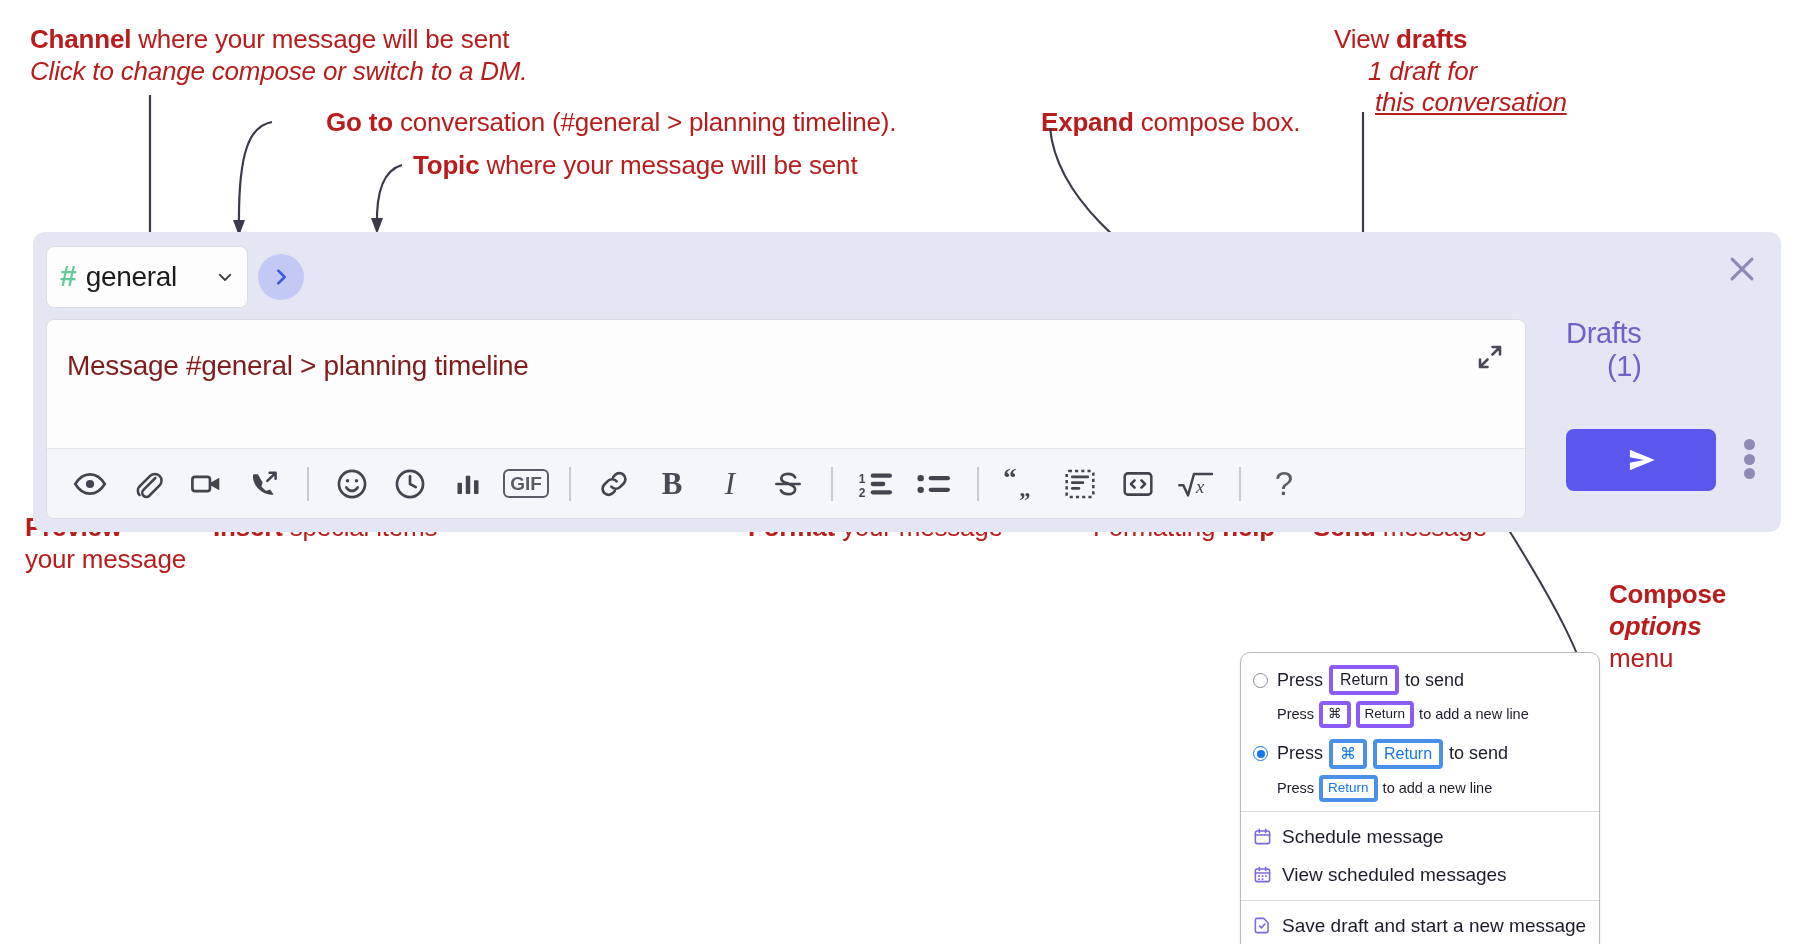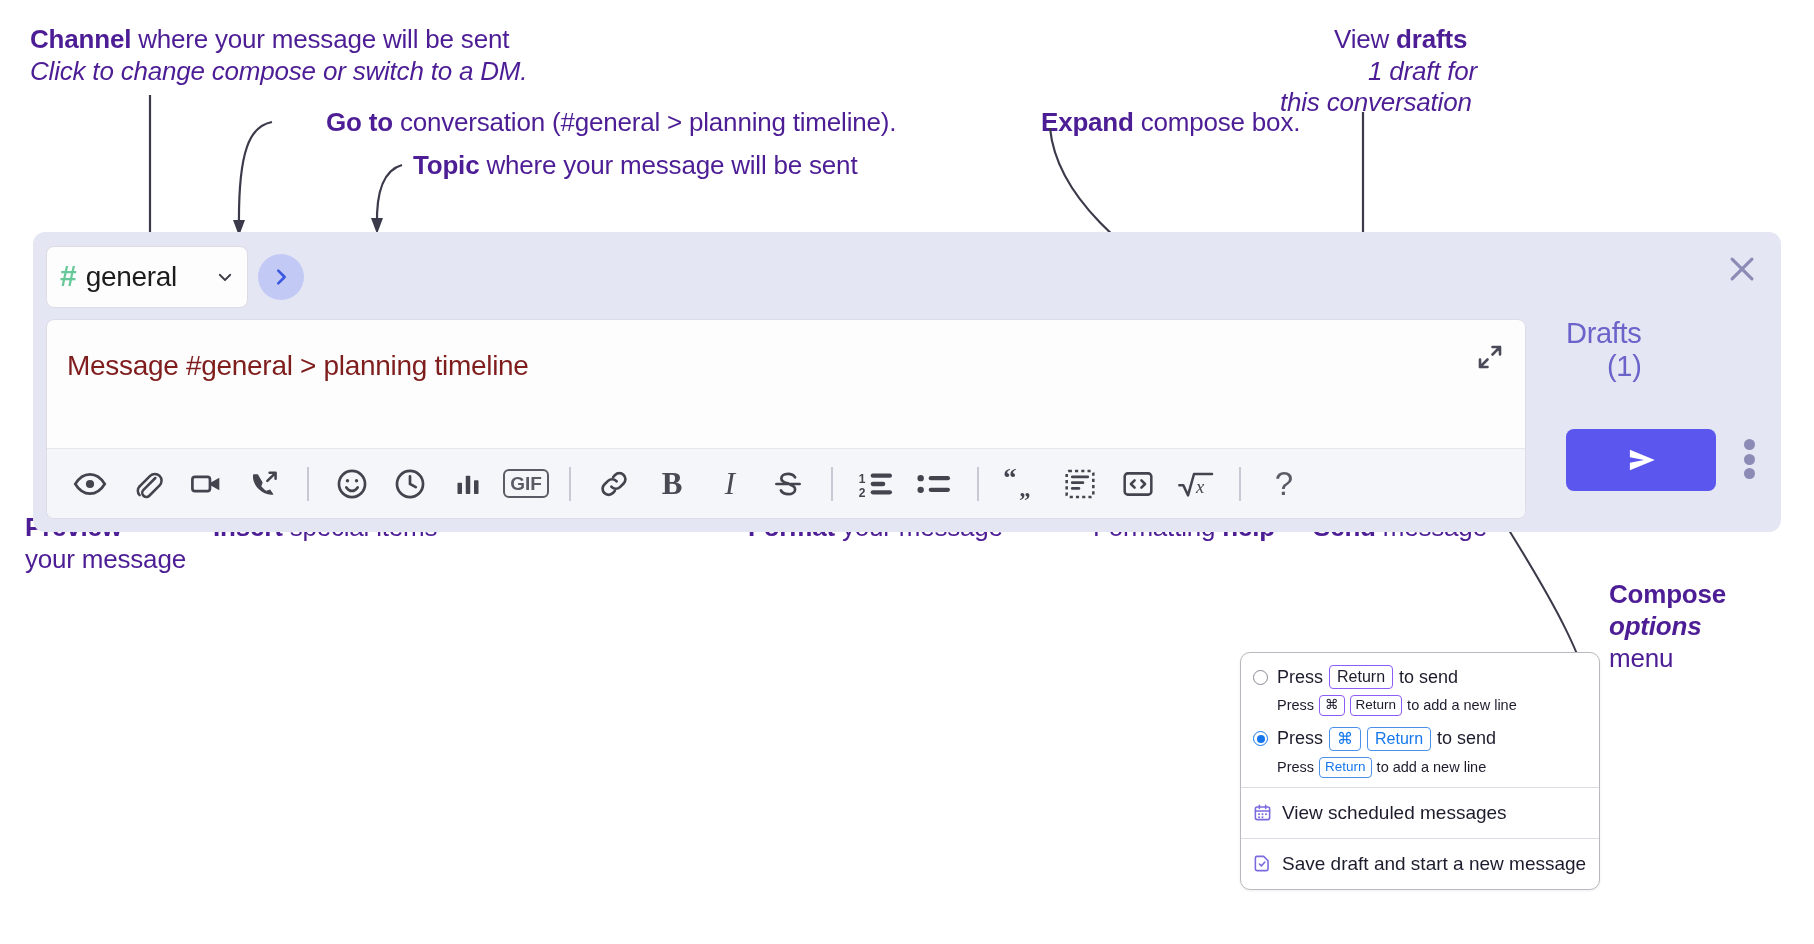--- a/index.html
+++ b/index.html
@@ -9,21 +9,21 @@
     background: #ffffff;
     font-family: "Liberation Sans", sans-serif;
     color: #1d1c2d;
     position: relative;
     overflow: hidden;
   }
   .anno {
     position: absolute;
     font-size: 26px;
     line-height: 1.24;
-    color: #4c1d95;
+    color: #b91c1c;
     white-space: nowrap;
     letter-spacing: -0.2px;
   }
   .anno b { font-weight: 700; }
   .anno i { font-style: italic; }
 
   svg.overlay {
     position:absolute; left:0; top:0; width:1814px; height:944px;
     pointer-events:none;
   }
@@ -137,21 +137,21 @@
     overflow:hidden;
   }
   .m-sec { padding: 11px 0 9px 0; }
   .m-opt { display:flex; align-items:center; gap:9px; padding: 1px 12px; }
   .radio { width:15px; height:15px; border-radius:50%; border:1.8px solid #8a8a94; flex:0 0 auto; background:#fff; position:relative; }
   .radio.on { border-color:#1677ec; }
   .radio.on:after { content:""; position:absolute; left:2.5px; top:2.5px; width:8px; height:8px; border-radius:50%; background:#1677ec; }
   .m-line1 { font-size:18px; display:flex; align-items:center; gap:6px; }
   .m-line2 { font-size:14.5px; display:flex; align-items:center; gap:5px; padding-left: 36px; margin-top:5px; color:#1d1c2d;}
   .key {
-    display:inline-block; border:1px solid #8b5cf6; border-radius:4px;
+    display:inline-block; border:4px solid #8b5cf6; border-radius:4px;
     padding: 1px 7px; line-height:1.25; background:#fff; font-size:16px;
   }
   .key.sm { font-size:13.5px; padding: 1px 5px; }
   .key.blue { border-color:#4a90e8; color:#1677ec; }
   .m-divider { height:1px; background:#dcdce2; }
   .m-item { display:flex; align-items:center; gap:10px; padding: 8px 12px; font-size:19px; }
   .m-item svg { flex:0 0 auto; }
 </style>
 </head>
 <body>
@@ -174,21 +174,21 @@
 <div class="anno" style="left:1041px; top:106px;">
   <b>Expand</b><span> compose box.</span>
 </div>
 
 <div class="anno" style="left:1334px; top:23px;">
   <span>View </span><b>drafts</b>
 </div>
 <div class="anno" style="left:1368px; top:55px;">
   <i>1 draft for</i>
 </div>
-<div class="anno" style="left:1280px; top:86px;">
+<div class="anno" style="left:1375px; top:86px;text-decoration:underline;">
   <i>this conversation</i>
 </div>
 
 <div class="anno" style="left:25px; top:511px;">
   <b>Preview</b>
 </div>
 <div class="anno" style="left:25px; top:543px;">
   <span>your message</span>
 </div>
 
@@ -491,20 +491,27 @@
         <span class="key sm blue">Return</span>
         <span>to add a new line</span>
       </div>
     </div>
 
   </div>
 
   <div class="m-divider"></div>
 
   <div style="padding:6px 0">
+    <div class="m-item">
+      <svg width="19" height="19" viewBox="0 0 24 24" fill="none" stroke="#7a6ae0" stroke-width="2" stroke-linecap="round">
+        <rect x="3" y="5" width="18" height="16" rx="2.4"></rect>
+        <path d="M3 10 L21 10 M8 3 L8 7 M16 3 L16 7"></path>
+      </svg>
+      <span>Schedule message</span>
+    </div>
     <div class="m-item">
       <svg width="19" height="19" viewBox="0 0 24 24" fill="none" stroke="#7a6ae0" stroke-width="2" stroke-linecap="round">
         <rect x="3" y="5" width="18" height="16" rx="2.4"></rect>
         <path d="M3 10 L21 10 M8 3 L8 7 M16 3 L16 7"></path>
         <g fill="#7a6ae0" stroke="none">
           <rect x="6.5" y="13" width="2.2" height="2.2"></rect>
           <rect x="10.9" y="13" width="2.2" height="2.2"></rect>
           <rect x="15.3" y="13" width="2.2" height="2.2"></rect>
           <rect x="6.5" y="16.9" width="2.2" height="2.2"></rect>
           <rect x="10.9" y="16.9" width="2.2" height="2.2"></rect>

